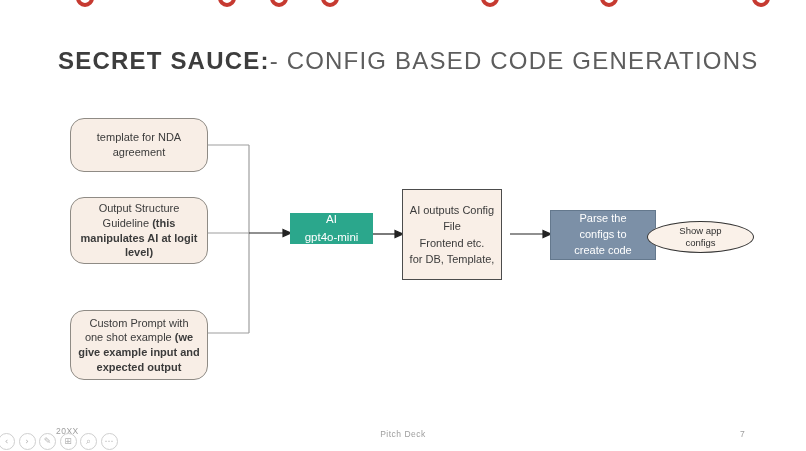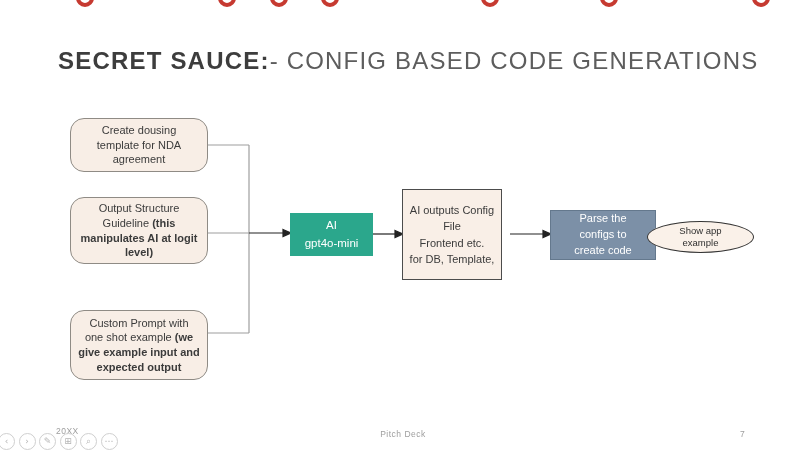--- a/index.html
+++ b/index.html
@@ -25,21 +25,21 @@
   .rbox .seg-b{font-weight:700;}
   #box-dousing{top:118px;height:54px;}
   #box-output-structure{top:197px;height:67px;}
   #box-custom-prompt{top:310px;height:70px;}
   
   .mid{
     position:absolute;box-sizing:border-box;display:flex;flex-direction:column;
     justify-content:center;text-align:center;
   }
   #box-ai{
-    left:290px;top:213px;width:83px;height:43px;background:#2ba78c;
+    left:290px;top:213px;width:83px;height:31px;background:#2ba78c;
     color:#ffffff;font-size:11.5px;line-height:1.5;
   }
   #box-config{
     left:402px;top:189px;width:100px;height:91px;background:#f9efe7;
     border:1px solid #4c4c4c;color:#3b3b3b;font-size:11px;line-height:1.5;
   }
   #box-parse{
     left:550px;top:210px;width:106px;height:50px;background:#7c90a7;
     border:1px solid #64788d;color:#ffffff;font-size:11px;line-height:1.44;
   }
@@ -100,21 +100,20 @@
       <line x1="373" y1="234" x2="395" y2="234"></line>
       <polygon points="395,230.5 403,234 395,237.5"></polygon>
       <line x1="510" y1="234" x2="543" y2="234"></line>
       <polygon points="543,230.5 551,234 543,237.5"></polygon>
       <line x1="635" y1="234" x2="641" y2="234"></line>
       <polygon points="641,230.5 648,234 641,237.5"></polygon>
     </g>
   </svg>
 
   <div class="rbox" id="box-dousing">
-    <div><span class="seg-r">Create dousing</span><span class="seg-b"></span></div>
     <div><span class="seg-r">template for NDA</span><span class="seg-b"></span></div>
     <div><span class="seg-r">agreement</span><span class="seg-b"></span></div>
   </div>
 
   <div class="rbox" id="box-output-structure">
     <div><span class="seg-r">Output Structure</span><span class="seg-b"></span></div>
     <div><span class="seg-r">Guideline </span><span class="seg-b">(this</span></div>
     <div><span class="seg-r"></span><span class="seg-b">manipulates AI at logit</span></div>
     <div><span class="seg-r"></span><span class="seg-b">level)</span></div>
   </div>
@@ -139,21 +138,21 @@
   </div>
 
   <div class="mid" id="box-parse">
     <div>Parse the</div>
     <div>configs to</div>
     <div>create code</div>
   </div>
 
   <div class="mid" id="ellipse-preview">
     <div>Show app</div>
-    <div>example</div>
+    <div>configs</div>
   </div>
 
   <div class="foot" id="footer-date">20XX</div>
   <div class="foot" id="footer-label">Pitch Deck</div>
   <div class="foot" id="footer-page">7</div>
 
   <div id="controls">
     <div class="ctrl">
         <span>‹</span>
       </div>

